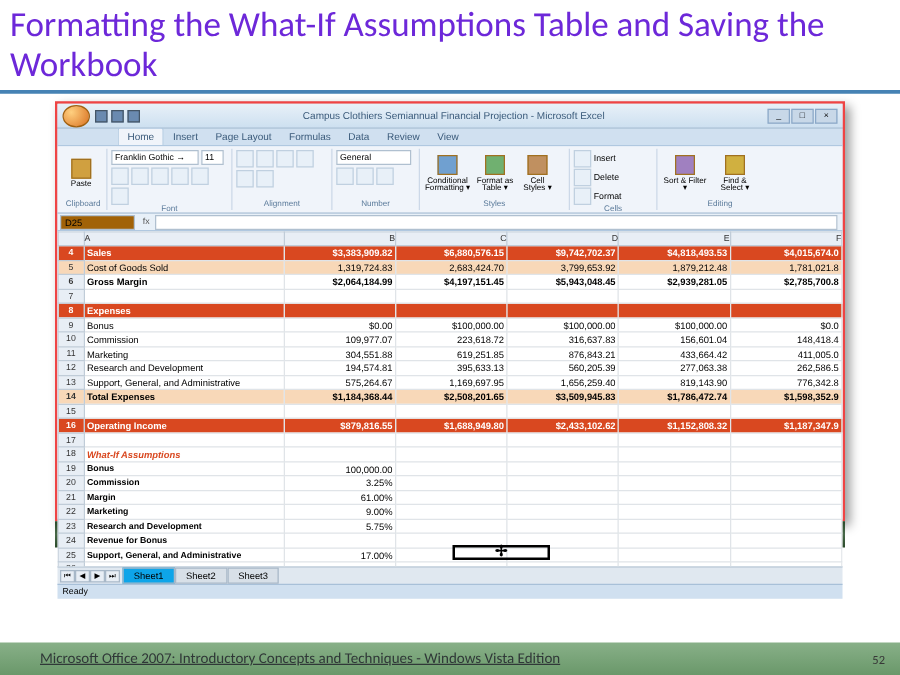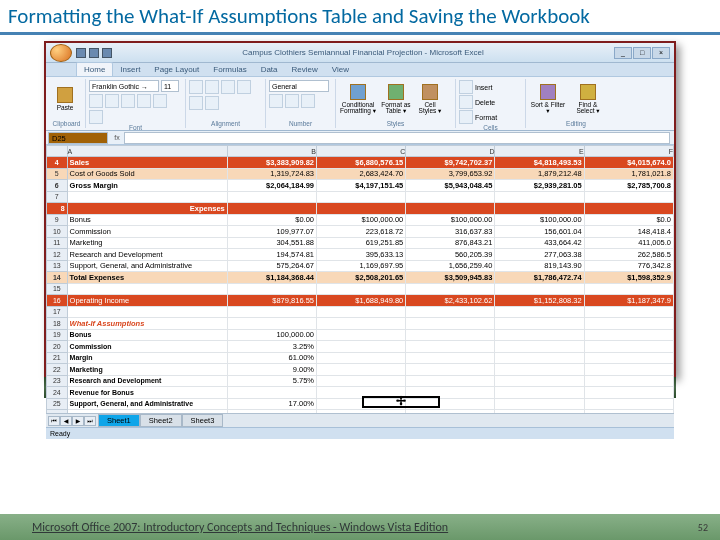--- a/index.html
+++ b/index.html
@@ -1,31 +1,31 @@
 <!DOCTYPE html>
 <html><head>
 <meta charset="utf-8">
 <style>
   * { margin: 0; padding: 0; box-sizing: border-box; }
   body { width: 720px; height: 540px; font-family: Calibri, Arial, sans-serif; background: #fff; position: relative; }
   
-  .slide-title { font-size: 21px; color: #0369a1; padding: 4px 8px 2px 8px; line-height: 1.15; }
+  .slide-title { font-size: 28px; color: #6d28d9; padding: 4px 8px 2px 8px; line-height: 1.15; }
   .title-rule { height: 3px; background: #4682b4; margin: 2px 0 6px 0; }
   
-  .excel-window { width: 632px; height: 336px; margin: 0 auto; border: 2px solid #7f1d1d; box-shadow: 4px 4px 8px rgba(0,0,0,0.4); background: #dbeaf5; font-family: "Segoe UI", Tahoma, sans-serif; font-size: 8px; }
+  .excel-window { width: 632px; height: 336px; margin: 0 auto; border: 2px solid #ef4444; box-shadow: 4px 4px 8px rgba(0,0,0,0.4); background: #dbeaf5; font-family: "Segoe UI", Tahoma, sans-serif; font-size: 8px; }
   
   .titlebar { height: 20px; background: linear-gradient(#e8f0f8,#cde0f0); display: flex; align-items: center; padding: 0 4px; border-bottom: 1px solid #a0b8d0; }
   .office-btn { width: 22px; height: 18px; border-radius: 50%; background: radial-gradient(circle at 30% 30%, #ffd080, #d97020); border: 1px solid #a06010; flex-shrink: 0; }
   .qat { display: flex; gap: 3px; margin-left: 4px; }
   .qat-icon { width: 10px; height: 10px; background: #6a8ab0; border: 1px solid #456; }
   .app-title { flex: 1; text-align: center; font-size: 8px; color: #3a5a7a; }
   .win-controls { display: flex; gap: 1px; }
   .win-btn { width: 18px; height: 12px; background: #c8d8e8; border: 1px solid #8aa8c8; font-size: 7px; text-align: center; line-height: 10px; }
   
-  .ribbon-tabs { height: 14px; background: #d0e0f0; display: flex; align-items: end; padding-left: 30px; border-bottom: 1px solid #b0c8e0; }
+  .ribbon-tabs { height: 14px; background: #d0e0f0; display: flex; align-items: end; padding-left: 48px; border-bottom: 1px solid #b0c8e0; }
   .ribbon-tab { padding: 2px 7px; font-size: 8px; color: #3a5a7a; cursor: pointer; }
   .ribbon-tab.active { background: #f0f4fa; border: 1px solid #b0c8e0; border-bottom: none; border-radius: 2px 2px 0 0; }
   
   .ribbon { height: 54px; background: #f0f4fa; border-bottom: 1px solid #a0b8d0; display: flex; padding: 2px; }
   .ribbon-group { border-right: 1px solid #ccd8e8; padding: 1px 3px; display: flex; flex-direction: column; justify-content: space-between; font-size: 7px; }
   .ribbon-group-label { text-align: center; color: #5a7a9a; font-size: 6.5px; }
   .ribbon-controls { display: flex; gap: 2px; align-items: center; flex-wrap: wrap; }
   .ribbon-btn { width: 14px; height: 14px; background: #e8f0f8; border: 1px solid #c0d0e0; }
   .ribbon-big-btn { width: 28px; height: 38px; display: flex; flex-direction: column; align-items: center; justify-content: center; font-size: 6.5px; text-align: center; line-height: 1; gap: 2px; }
   .ribbon-big-icon { width: 16px; height: 16px; background: #d0a040; border: 1px solid #a07020; }
@@ -40,23 +40,23 @@
   .grid-table { border-collapse: collapse; font-size: 7.5px; font-family: Arial, sans-serif; width: 100%; }
   .grid-table th { background: #e8eef5; border: 1px solid #c0ccd8; font-weight: normal; color: #333; height: 11px; font-size: 7px; }
   .grid-table td { border: 1px solid #e0e4e8; height: 11.5px; padding: 0 2px; white-space: nowrap; }
   .row-hdr { background: #e8eef5; width: 18px; text-align: center; color: #333; border: 1px solid #c0ccd8 !important; font-size: 7px; }
   .col-A { width: 140px; text-align: left; }
   .col-num { width: 78px; text-align: right; }
   
   .row-sales td { background: #d94820; color: #fff; font-weight: bold; }
   .row-cogs td { background: #f8d8b8; }
   .row-gm td { font-weight: bold; }
-  .row-exp-hdr td { background: #d94820; color: #fff; font-weight: bold; text-align: right; }
+  .row-exp-hdr td { background: #d94820; color: #fff; font-weight: bold; }
   .row-total-exp td { background: #f8d8b8; font-weight: bold; }
-  .row-op-inc td { background: #d94820; color: #fff; font-weight: normal; }
+  .row-op-inc td { background: #d94820; color: #fff; font-weight: bold; }
   .row-what-if td.label { color: #d94820; font-weight: bold; font-style: italic; }
   .assumption .col-A { font-weight: bold; font-size: 7px; }
   
   .cursor-cell { position: absolute; width: 78px; height: 12px; border: 2px solid #000; box-sizing: border-box; pointer-events: none; }
   .cursor-plus { position: absolute; font-size: 12px; color: #000; font-weight: bold; pointer-events: none; }
   
   .sheet-tabs { height: 14px; background: #e0e8f0; border-top: 1px solid #b0c0d0; display: flex; align-items: center; font-size: 7.5px; }
   .sheet-tab { padding: 1px 8px; border: 1px solid #a8b8c8; background: #0ea5e9; }
   .sheet-tab.inactive { background: #d8e0e8; }
   .nav-btns { display: flex; margin: 0 2px; }

